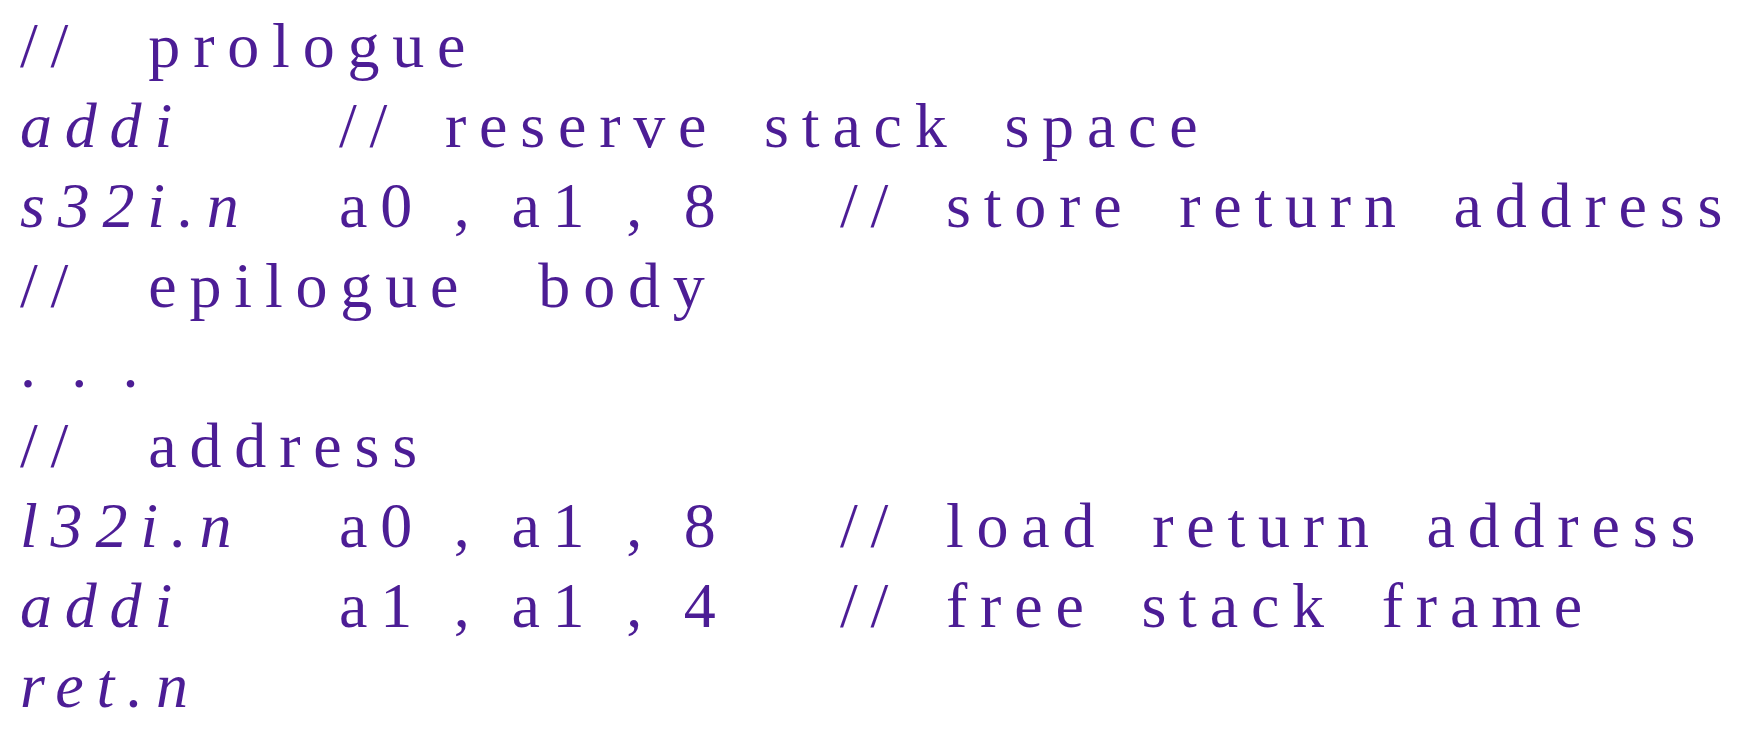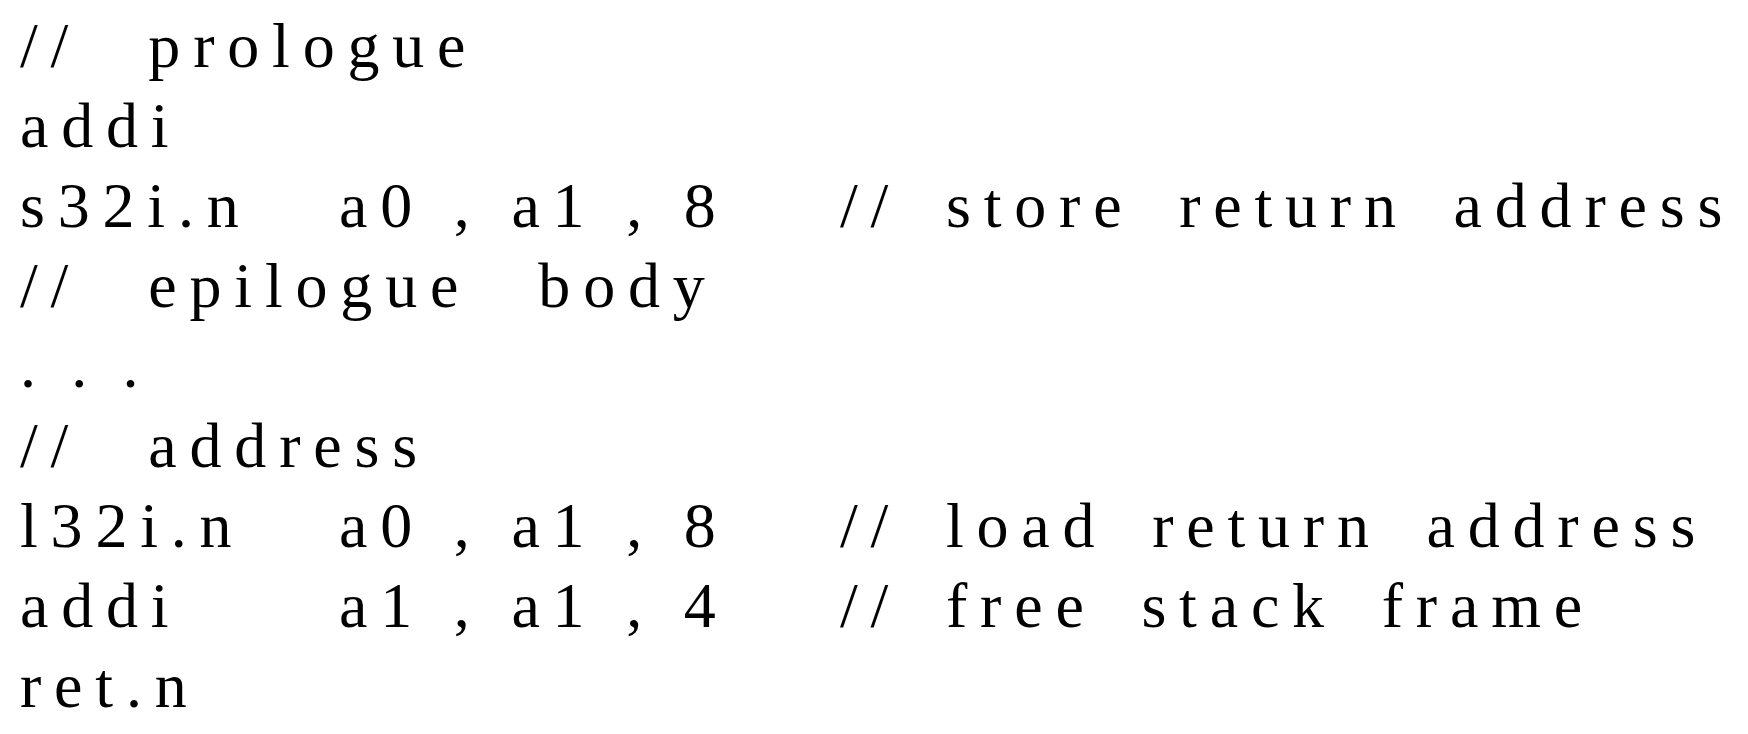--- a/index.html
+++ b/index.html
@@ -12,31 +12,32 @@
     height: 734px;
     overflow: hidden;
   }
   .listing {
     box-sizing: border-box;
     padding: 6px 0 0 20px;
     font-family: "Liberation Serif", "DejaVu Serif", serif;
     font-size: 64px;
     line-height: 80px;
     letter-spacing: 0.2em;
-    color: #000000;
+    color: #4c1d95;
     white-space: nowrap;
   }
   .line {
     display: flex;
     align-items: baseline;
   }
   .op {
     flex: none;
     width: 319px;
     overflow: visible;
+    font-style: italic;
   }
   .args {
     flex: none;
     width: 501px;
     overflow: visible;
   }
   .c {
     flex: none;
     word-spacing: 0.25em;
   }
@@ -51,20 +52,21 @@
 <body>
 
 <div class="listing">
 
   <div class="line">
     <span class="cmtline">// prologue</span>
   </div>
 
   <div class="line">
     <span class="op">addi</span>
+    <span class="c">// reserve stack space</span>
   </div>
 
   <div class="line">
     <span class="op">s32i.n</span>
     <span class="args">a0 , a1 , 8</span>
     <span class="c">// store return address</span>
   </div>
 
   <div class="line">
     <span class="cmtline">// epilogue body</span>

